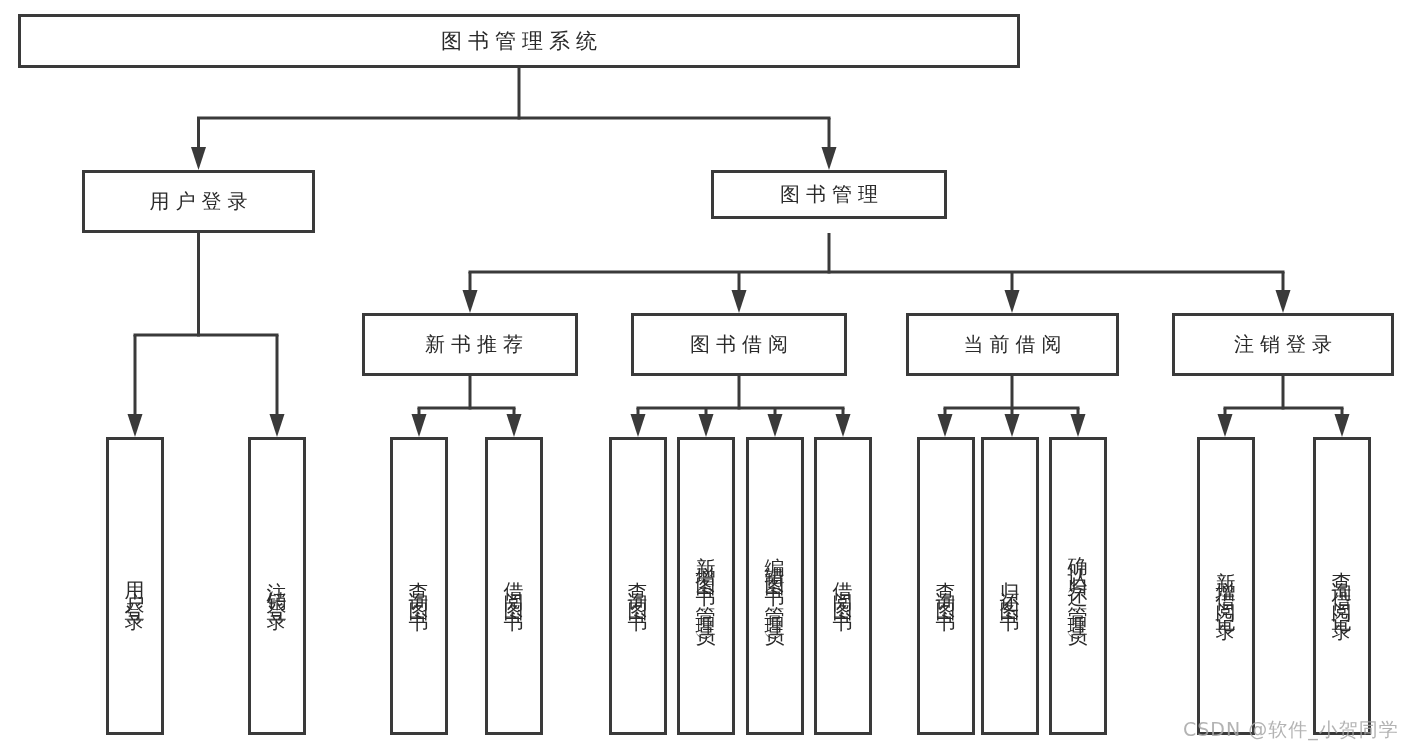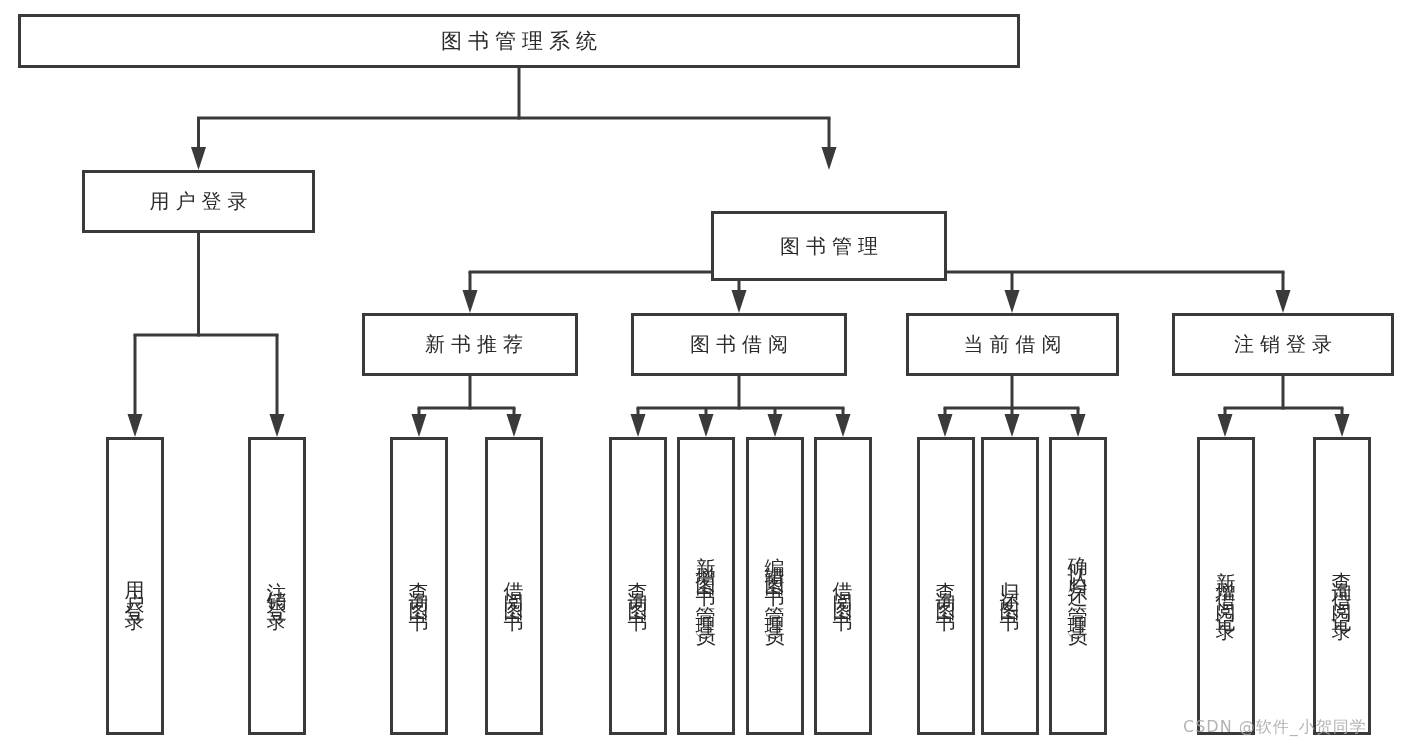--- a/index.html
+++ b/index.html
@@ -32,21 +32,21 @@
   .node.leaf .vlabel {
     writing-mode:vertical-rl;
     line-height:1;
     font-size:20px;
     letter-spacing:10px;
     white-space:nowrap;
   }
   .watermark {
     position:absolute;
     left:1183px; top:717px;
-    font-size:16px;
+    font-size:19px;
     letter-spacing:1px;
     color:var(--watermark,#a6a6a6);
     opacity:.85;
     white-space:nowrap;
     z-index:5;
   }
 </style>
 </head>
 <body>
 
@@ -114,21 +114,21 @@
       <polygon points="1334.5,414 1349.5,414 1342,437"></polygon>
   </svg>
 
   <div class="node root" style="left:18px;top:14px;width:1002px;height:54px;text-align:center;">
     <span class="label">图书管理系统</span>
   </div>
 
   <div class="node" style="left:82px;top:170px;width:233px;height:63px;">
     <span class="label">用户登录</span>
   </div>
-  <div class="node" style="left:711px;top:170px;width:236px;height:70px;margin-top:41px;">
+  <div class="node" style="left:711px;top:170px;width:236px;height:49px;">
     <span class="label">图书管理</span>
   </div>
 
   <div class="node" style="left:362px;top:313px;width:216px;height:63px;padding-left:8px;">
     <span class="label">新书推荐</span>
   </div>
   <div class="node" style="left:631px;top:313px;width:216px;height:63px;">
     <span class="label">图书借阅</span>
   </div>
   <div class="node" style="left:906px;top:313px;width:213px;height:63px;">

